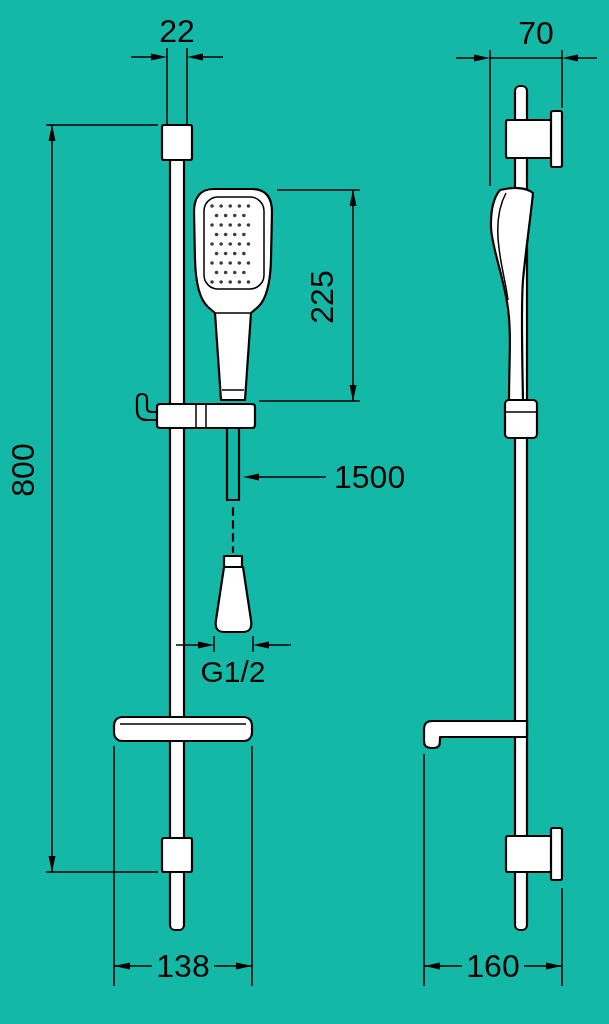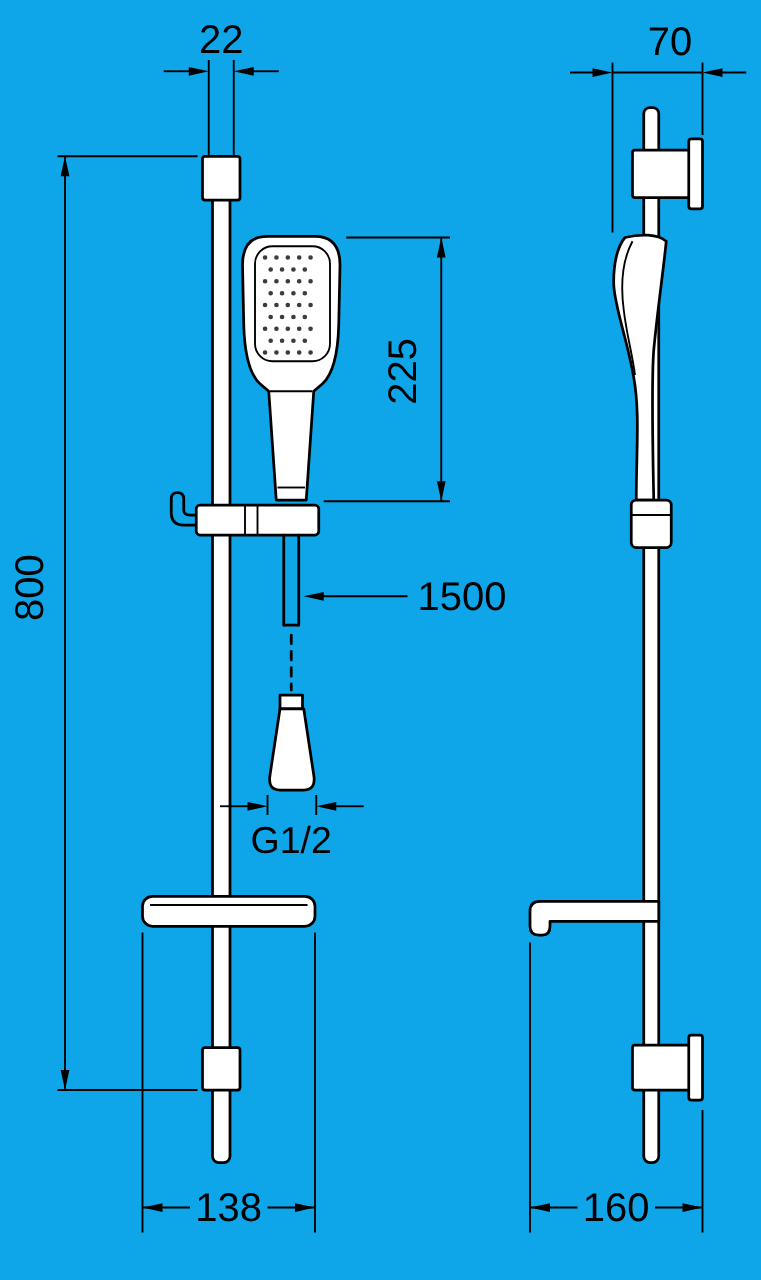--- a/index.html
+++ b/index.html
@@ -1,17 +1,17 @@
 <!DOCTYPE html>
 <html><head>
 <meta charset="utf-8">
 <title>Technical Drawing</title>
 <style>
   html,body{margin:0;padding:0;background:#ffffff;}
-  .stage{width:609px;height:1024px;background:#0ea5e9;position:relative;overflow:hidden;}
+  .stage{width:609px;height:1024px;background:#14b8a6;position:relative;overflow:hidden;}
   svg{display:block;}
   .obj{fill:#ffffff;stroke:#000000;stroke-width:2.2;stroke-linejoin:round;stroke-linecap:round;}
   .objline{fill:none;stroke:#000000;stroke-width:2.2;stroke-linecap:round;}
   .thin{fill:none;stroke:#000000;stroke-width:1.5;}
   .dim{fill:none;stroke:#000000;stroke-width:1.5;}
   .arrow{fill:#000000;stroke:none;}
   .dots{fill:none;stroke:#3c3c3c;stroke-width:3.6;stroke-linecap:round;stroke-dasharray:0.1 9;}
   text{font-family:"Liberation Sans", sans-serif;font-size:32px;fill:#000000;}
   text.small{font-size:30px;}
 </style>

